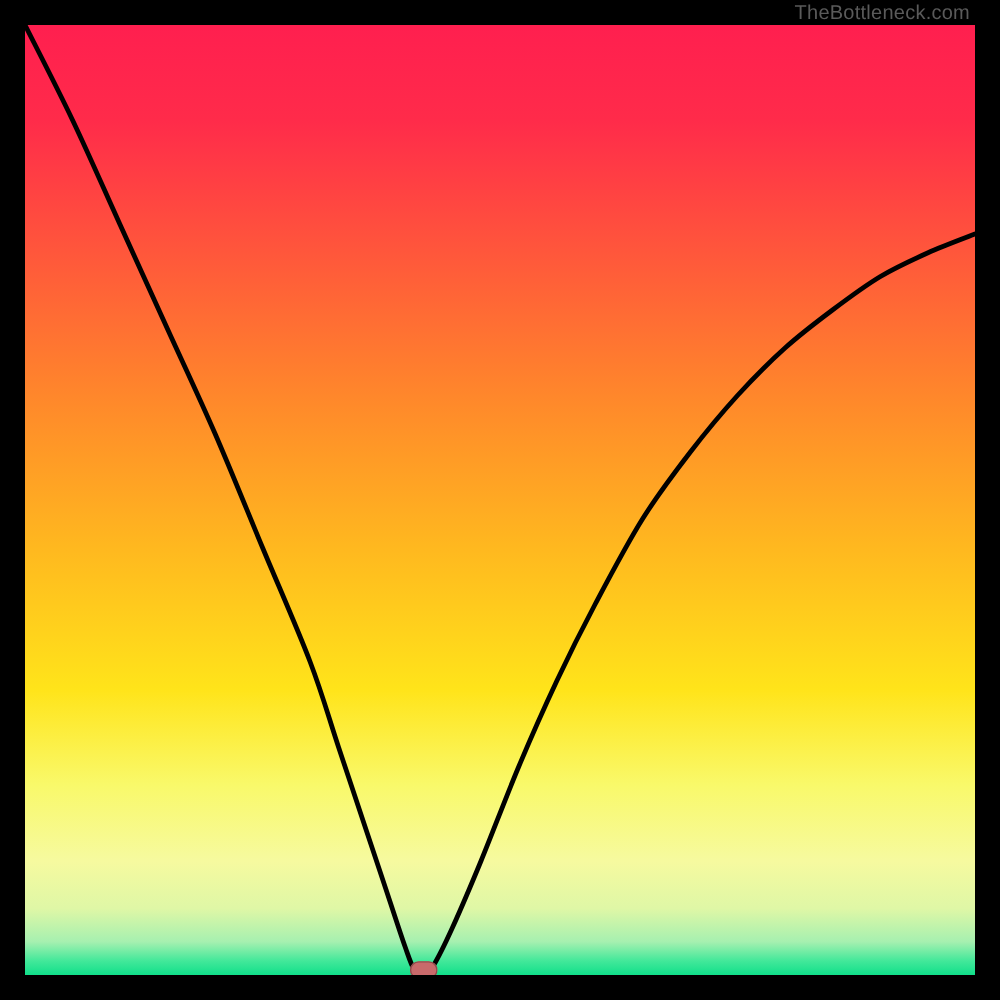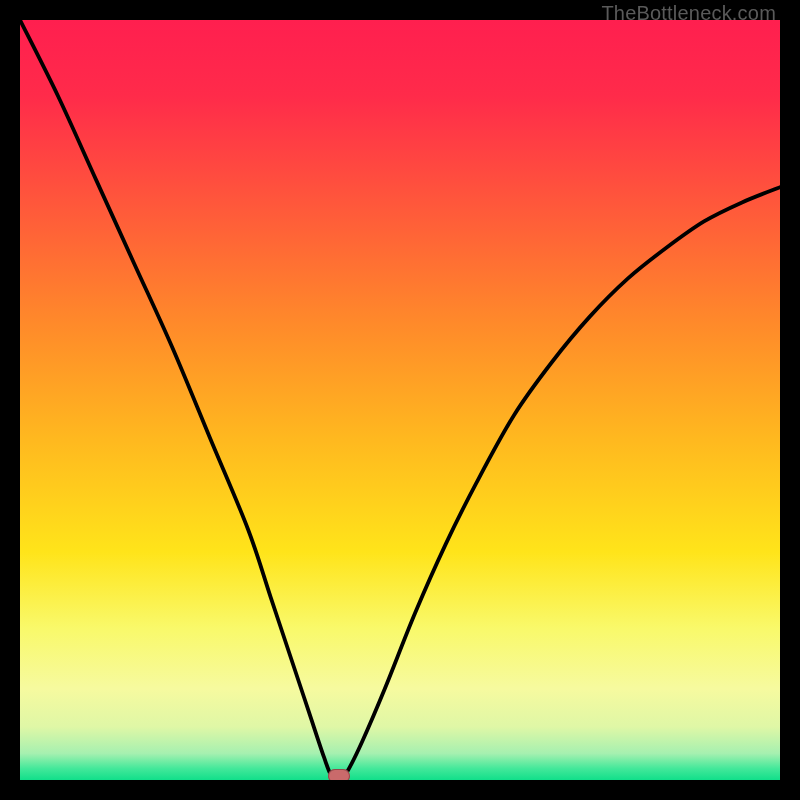--- a/index.html
+++ b/index.html
@@ -32,21 +32,21 @@
     left: 0;
     top: 0;
     width: 100%;
     height: 100%;
   }
   .watermark {
     position: absolute;
     top: 2px;
     right: 24px;
     color: #5a5a5a;
-    font-size: 20px;
+    font-size: 16px;
     font-weight: 500;
     letter-spacing: 0.2px;
   }
   svg.curve {
     position: absolute;
     left: 0;
     top: 0;
     width: 100%;
     height: 100%;
   }

